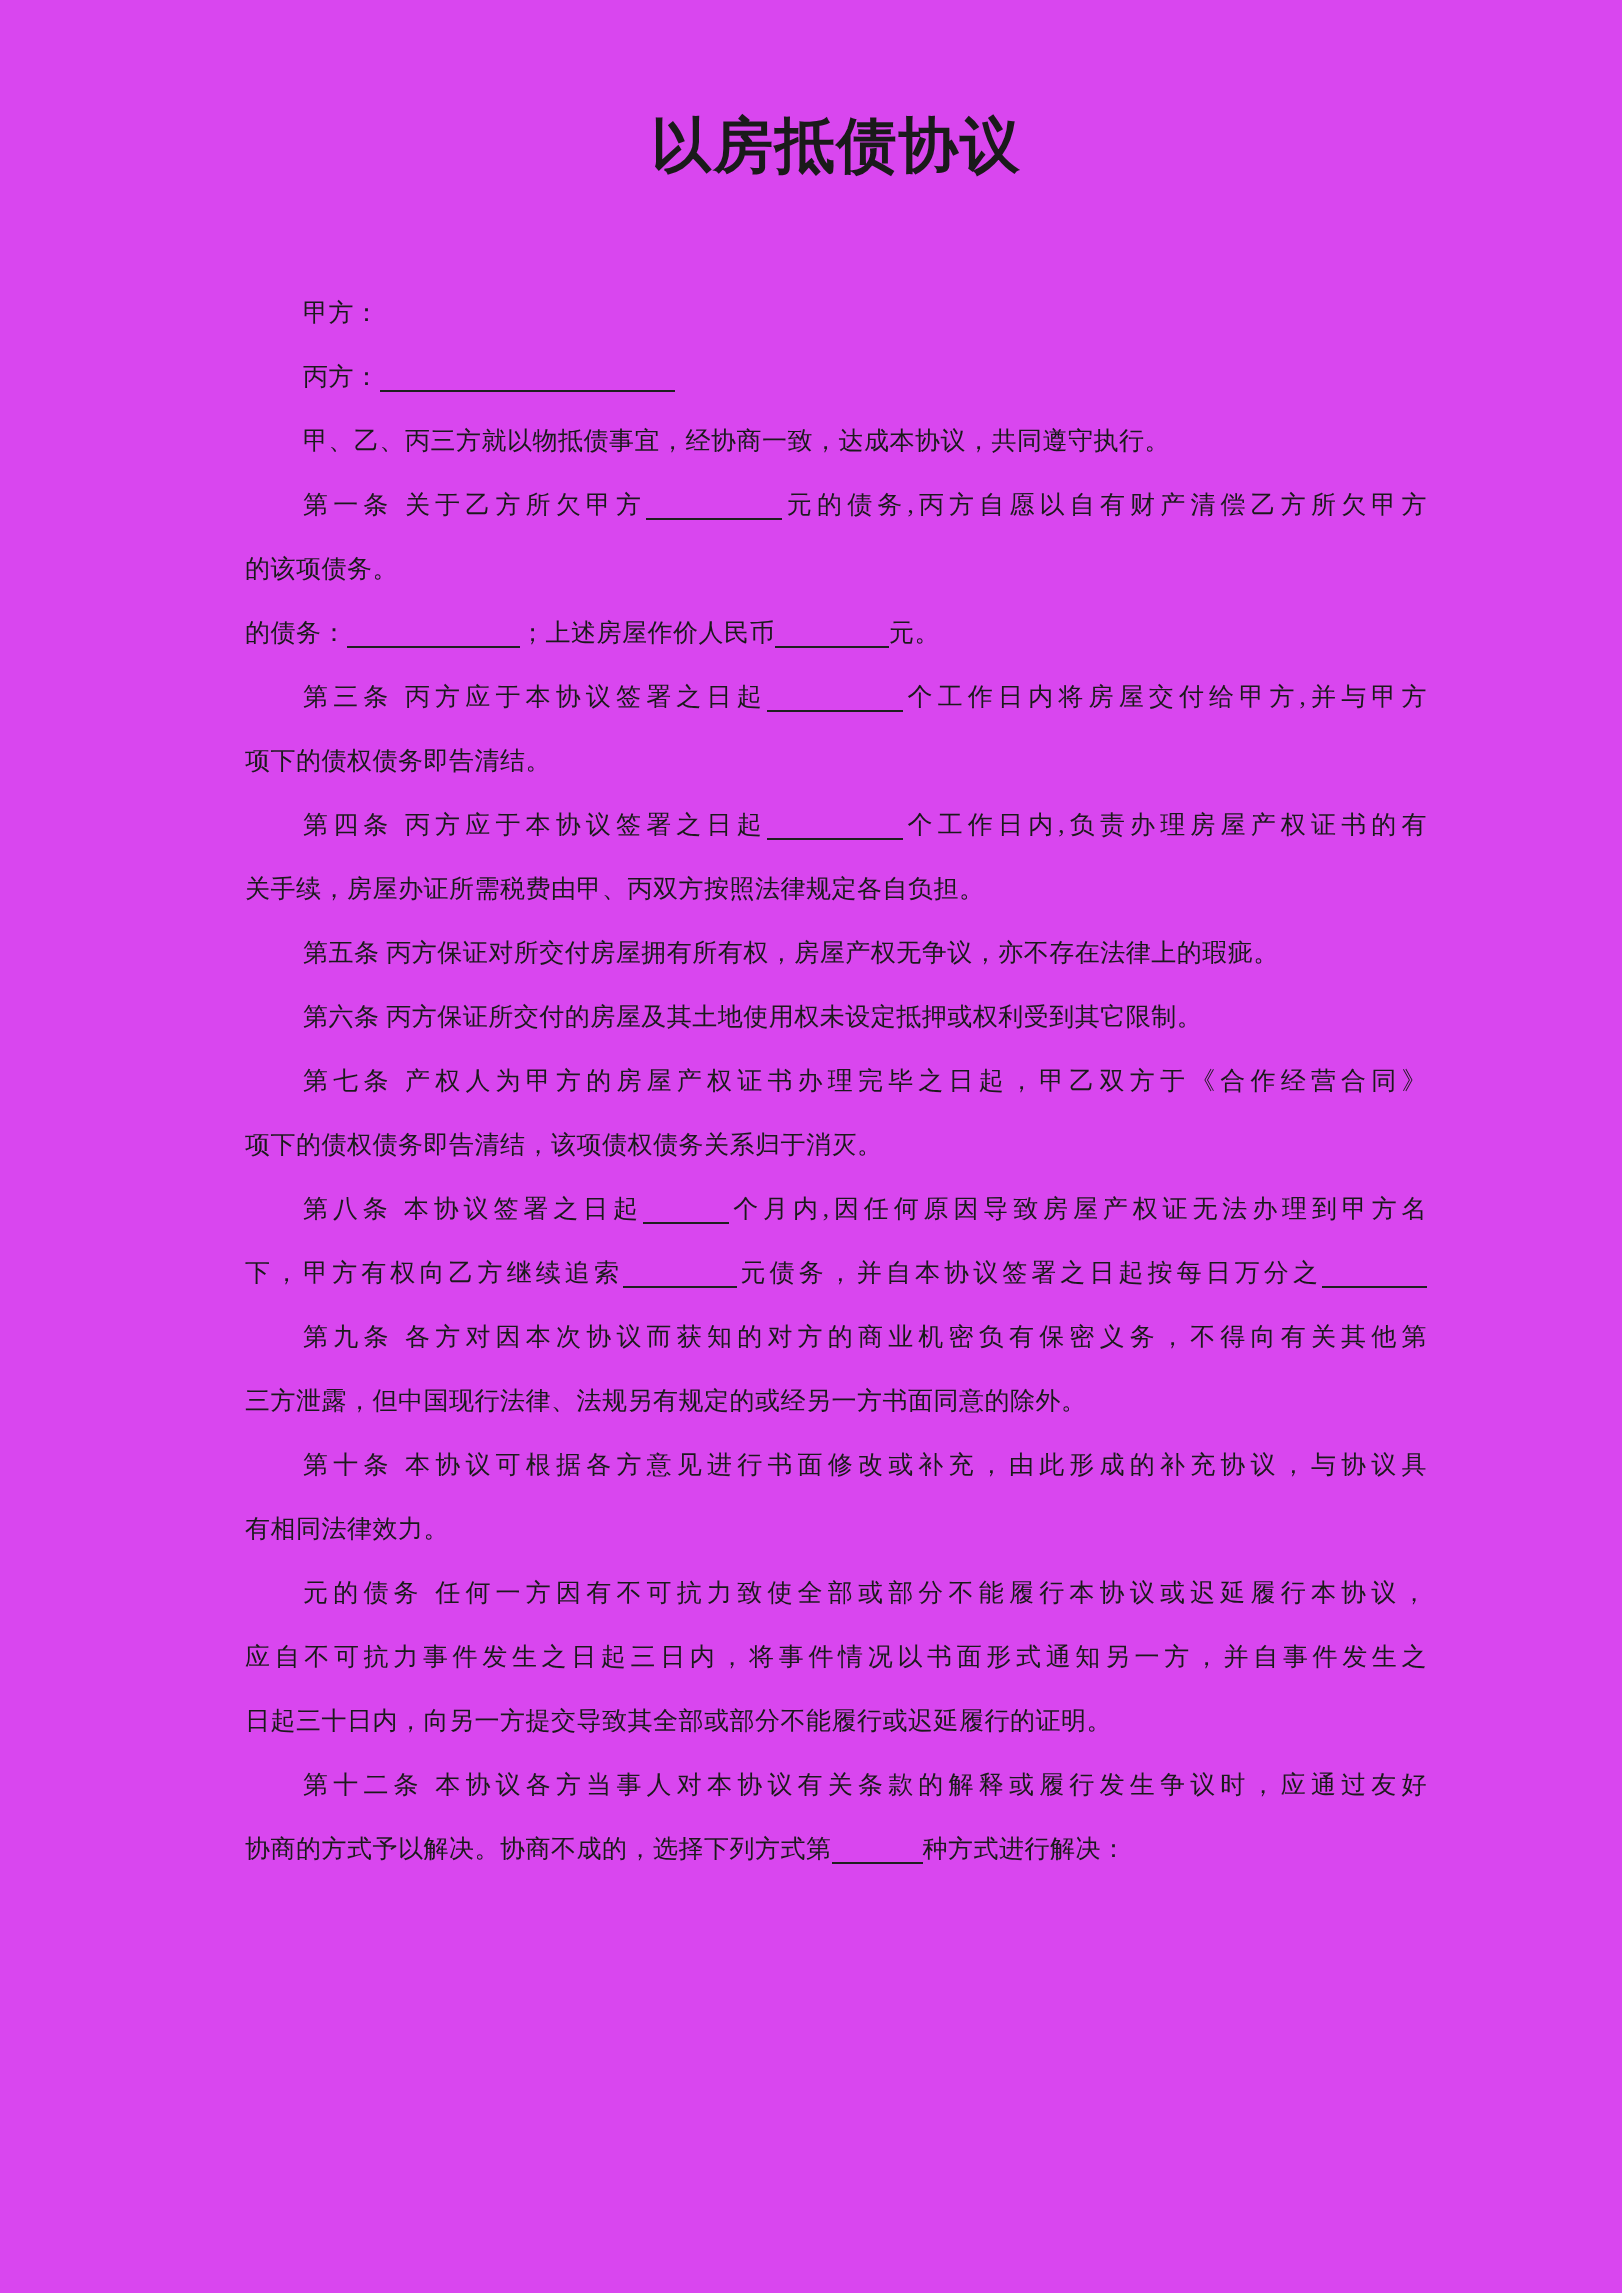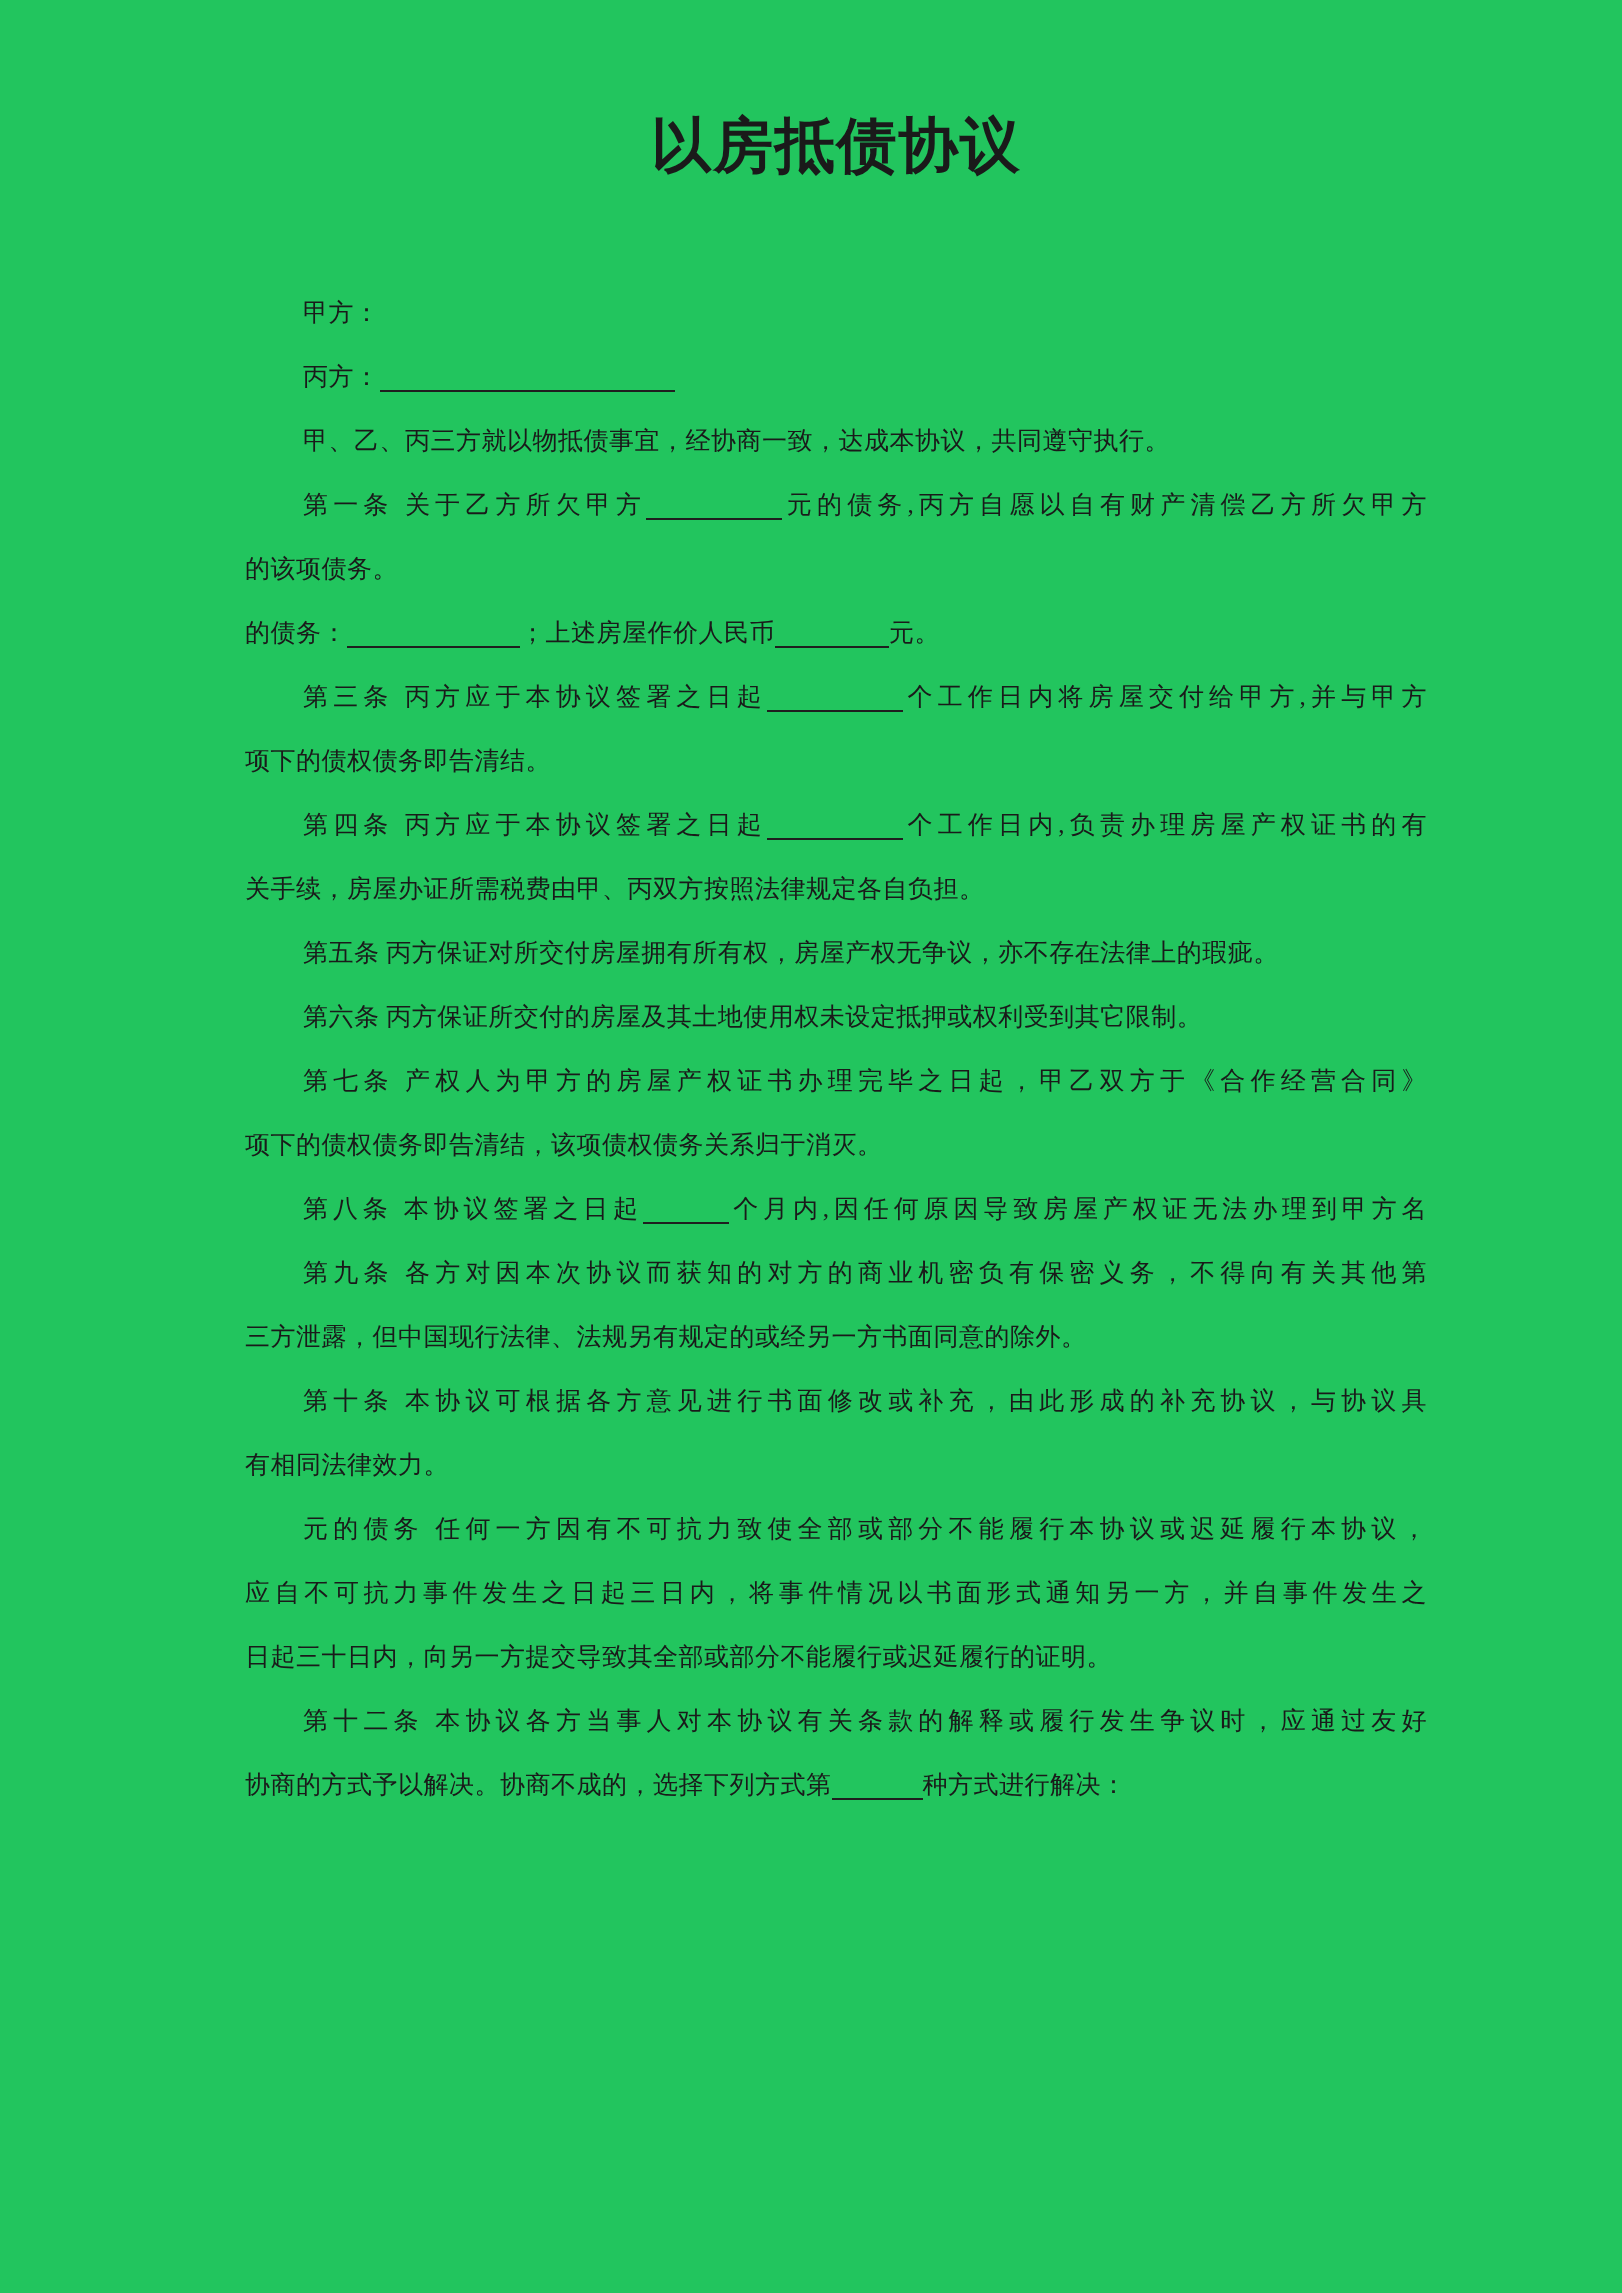--- a/index.html
+++ b/index.html
@@ -2,21 +2,21 @@
 <html style="font-size:14.5px"><head>
 <meta charset="utf-8">
 <style>
   html,body{margin:0;padding:0;background:#e8e8e8;}
   .page{
     position:relative;
     width:1623px;height:2294px;
     box-sizing:border-box;
     margin:0 auto;
     padding:116px 195px 0 245px;
-    background:#22c55e;
+    background:#d946ef;
     font-family:"Liberation Serif","DejaVu Serif",serif;
     color:#1a1a1a;
     overflow:hidden;
   }
   .doc-title{
     margin:0 0 105px 0;
     font-size:60px;
     line-height:60px;
     font-weight:700;
     text-align:center;
@@ -55,20 +55,21 @@
       <p class="line"><span>的债务：</span><span class="blank" style="width: 173px;"></span><span>；上述房屋作价人民币</span><span class="blank" style="width: 114px;"></span><span>元。</span></p>
       <p class="line indent stretch"><span>第三条 丙方应于本协议签署之日起</span><span class="blank" style="width: 136px;"></span><span>个工作日内将房屋交付给甲方,并与甲方</span></p>
       <p class="line"><span>项下的债权债务即告清结。</span></p>
       <p class="line indent stretch"><span>第四条 丙方应于本协议签署之日起</span><span class="blank" style="width: 136px;"></span><span>个工作日内,负责办理房屋产权证书的有</span></p>
       <p class="line"><span>关手续，房屋办证所需税费由甲、丙双方按照法律规定各自负担。</span></p>
       <p class="line indent"><span>第五条 丙方保证对所交付房屋拥有所有权，房屋产权无争议，亦不存在法律上的瑕疵。</span></p>
       <p class="line indent"><span>第六条 丙方保证所交付的房屋及其土地使用权未设定抵押或权利受到其它限制。</span></p>
       <p class="line indent stretch"><span>第七条 产权人为甲方的房屋产权证书办理完毕之日起，甲乙双方于《合作经营合同》</span></p>
       <p class="line"><span>项下的债权债务即告清结，该项债权债务关系归于消灭。</span></p>
       <p class="line indent stretch"><span>第八条 本协议签署之日起</span><span class="blank" style="width: 86px;"></span><span>个月内,因任何原因导致房屋产权证无法办理到甲方名</span></p>
+      <p class="line stretch"><span>下，甲方有权向乙方继续追索</span><span class="blank" style="width: 114px;"></span><span>元债务，并自本协议签署之日起按每日万分之</span><span class="blank" style="width: 105px;"></span></p>
       <p class="line indent stretch"><span>第九条 各方对因本次协议而获知的对方的商业机密负有保密义务，不得向有关其他第</span></p>
       <p class="line"><span>三方泄露，但中国现行法律、法规另有规定的或经另一方书面同意的除外。</span></p>
       <p class="line indent stretch"><span>第十条 本协议可根据各方意见进行书面修改或补充，由此形成的补充协议，与协议具</span></p>
       <p class="line"><span>有相同法律效力。</span></p>
       <p class="line indent stretch"><span>元的债务 任何一方因有不可抗力致使全部或部分不能履行本协议或迟延履行本协议，</span></p>
       <p class="line stretch"><span>应自不可抗力事件发生之日起三日内，将事件情况以书面形式通知另一方，并自事件发生之</span></p>
       <p class="line"><span>日起三十日内，向另一方提交导致其全部或部分不能履行或迟延履行的证明。</span></p>
       <p class="line indent stretch"><span>第十二条 本协议各方当事人对本协议有关条款的解释或履行发生争议时，应通过友好</span></p>
       <p class="line"><span>协商的方式予以解决。协商不成的，选择下列方式第</span><span class="blank" style="width: 91px;"></span><span>种方式进行解决：</span></p>
     </div>

